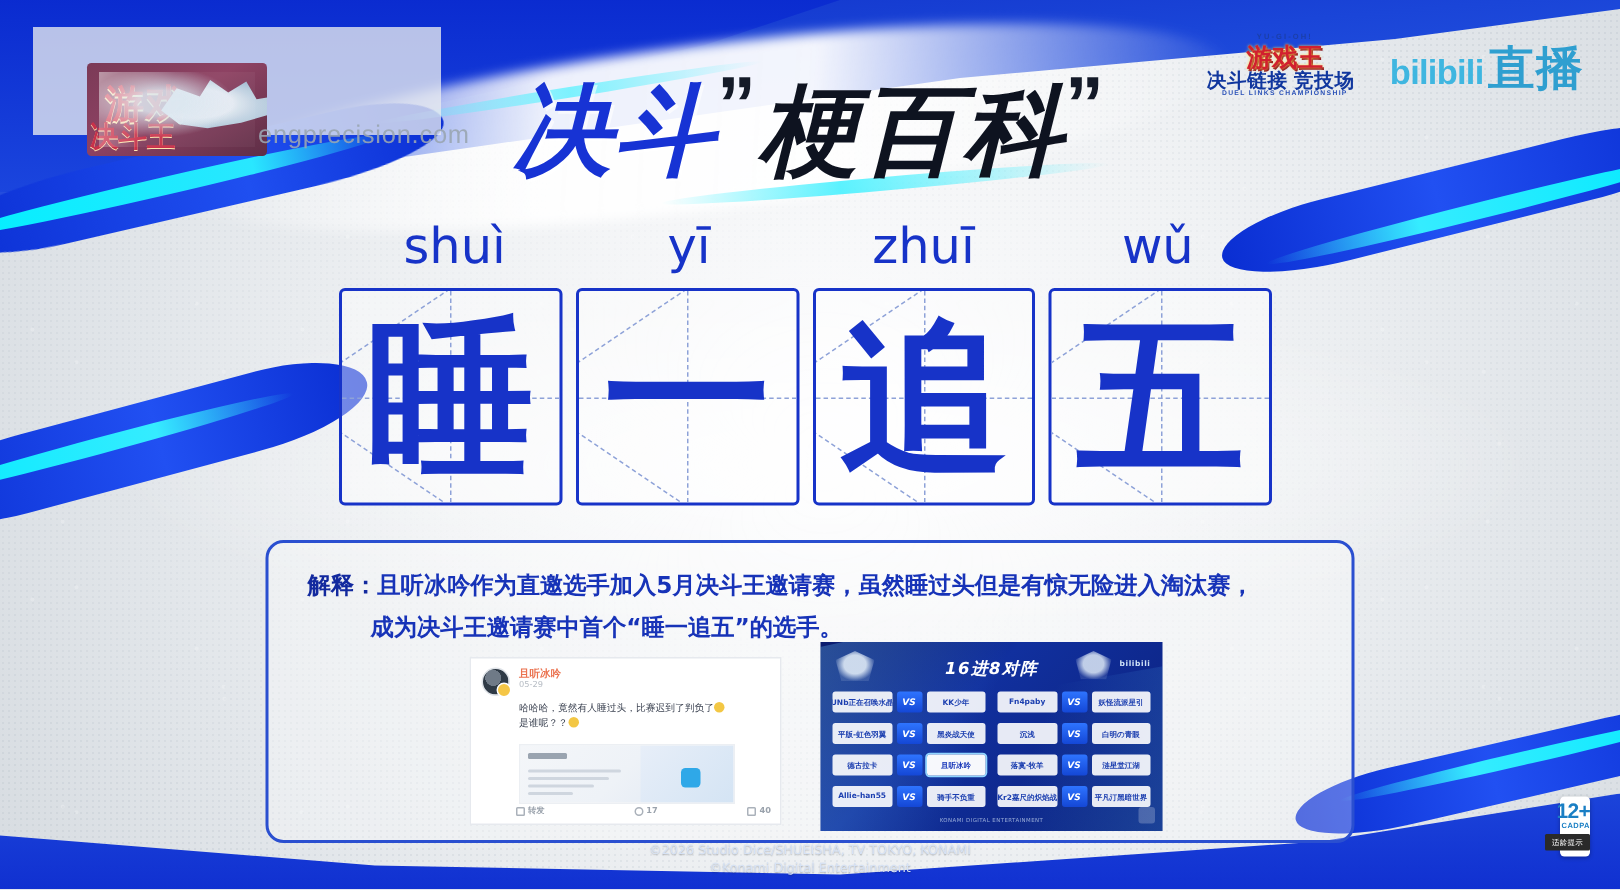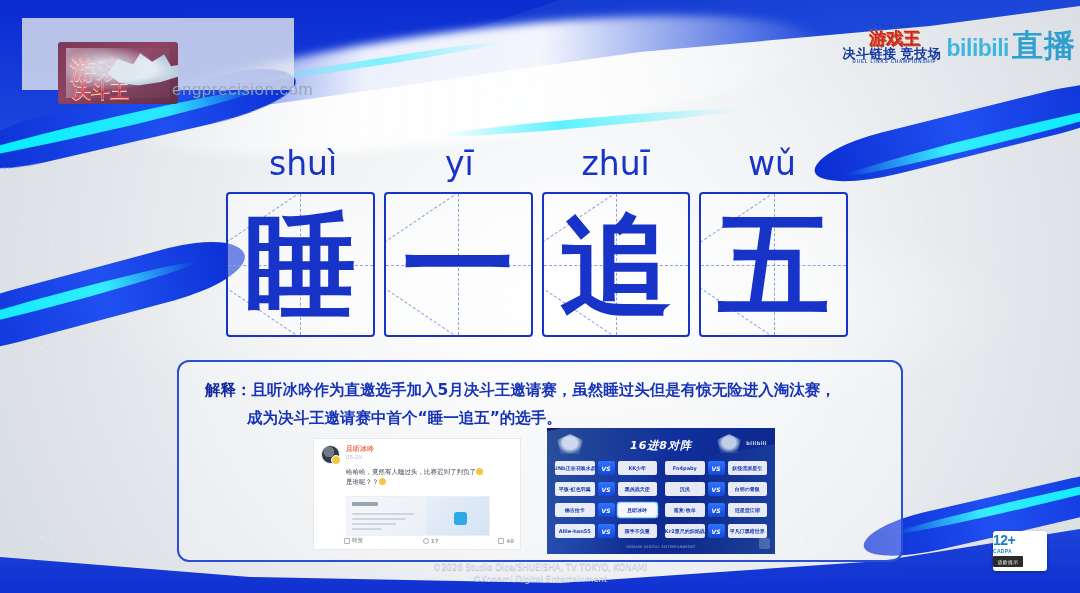--- a/index.html
+++ b/index.html
@@ -148,21 +148,21 @@
       linear-gradient(115deg,rgba(255,255,255,.55) 0%,rgba(255,255,255,.05) 40%),
       radial-gradient(ellipse at 40% 40%, #d9e6ef 0 18%, rgba(217,230,239,0) 55%);
     opacity:.85;
   }
   .ygo-cn{
     position:absolute; left:12px; top:10px; font-size:26px; font-weight:700;
     color:#d83a4e; letter-spacing:1px; text-shadow:0 1px 0 #ffe7b0;
     font-family:"Liberation Serif","DejaVu Serif",serif;
   }
   .ygo-cn2{
-    position:absolute; left:14px; top:36px; font-size:19px; font-weight:700;
+    position:absolute; left:2px; top:36px; font-size:19px; font-weight:700;
     color:#c9314a; letter-spacing:0; text-shadow:0 1px 0 #ffe7b0;
     font-family:"Liberation Serif","DejaVu Serif",serif;
   }
   .dragon{
     position:absolute; left:46px; top:4px; width:86px; height:46px;
     background:
       radial-gradient(ellipse at 30% 50%, #eaf4fb 0 30%, rgba(234,244,251,.1) 62%),
       linear-gradient(120deg,#cfe3f0,#8fb6cf 55%,#cfe3f0);
     clip-path:polygon(4% 60%,16% 28%,34% 40%,42% 16%,56% 34%,70% 18%,78% 44%,96% 38%,88% 66%,66% 78%,40% 86%,18% 80%);
     opacity:.95;
@@ -173,22 +173,22 @@
     letter-spacing:1px;
   }
   .wm{
     position:absolute; left:150px; top:62px;
     font-size:17px; color:#9aa6b2; letter-spacing:.5px;
     opacity:.9;
   }
 
   
   .logo-right{
-    position:absolute; right:4px; top:20px; height:52px;
-    display:flex; align-items:center; gap:0;
+    position:absolute; right:24px; top:20px; height:52px;
+    display:flex; align-items:center; gap:18px;
   }
   .ygo-right{ position:relative; width:104px; height:50px; }
   .ygo-right .l1{
     position:absolute; left:8px; top:1px; width:88px; text-align:center;
     font-size:5px; letter-spacing:1.4px; color:#1b3fa8; font-weight:700;
   }
   .ygo-right .l2{
     position:absolute; left:0; top:6px; width:104px; text-align:center;
     font-size:17px; font-weight:700; color:#d1202f;
     text-shadow:0 0 2px #ffd94d, 1px 1px 0 #8f1320;
@@ -412,23 +412,23 @@
   
   .footer{
     position:absolute; left:0; bottom:8px; width:1080px; text-align:center;
     color:#d6e2f5; font-size:8.5px; line-height:12px;
     font-family:"DejaVu Sans","Liberation Sans",sans-serif;
     text-shadow:0 1px 1px rgba(0,0,0,.25);
   }
 
   
   .age-badge{
-    position:absolute; right:33px; bottom:22px; width:54px; height:40px;
+    position:absolute; right:20px; bottom:22px; width:20px; height:40px;
     background:#ffffff; border-radius:3px;
-    display:flex; flex-direction:column; align-items:flex-start;
+    display:flex; flex-direction:column; align-items:flex-end;
     padding-top:2px;
     box-shadow:0 1px 3px rgba(0,0,0,.3);
   }
   .age-num{ font-size:14px; font-weight:700; color:#1a7fc4; line-height:14px; letter-spacing:-.5px; }
   .age-cadpa{ font-size:5px; font-weight:700; color:#1a7fc4; letter-spacing:.3px; margin-top:1px; }
   .age-cn{
     margin-top:2px; width:30px; height:11px;
     background:#2a2a2a; color:#fff; font-size:5px;
     display:flex; align-items:center; justify-content:center; border-radius:1px;
     letter-spacing:.2px;
@@ -475,20 +475,23 @@
       <div class="l2">游戏王</div>
       <div class="l3">决斗链接 竞技场</div>
       <div class="l4">DUEL LINKS CHAMPIONSHIP</div>
     </div>
     <div class="bili">
       <span>bilibili</span>
       <span class="zb">直播</span>
     </div>
   </div>
 
+  <div class="title">
+    <span class="t-blue">决斗</span><span class="t-quote">”</span><span class="t-dark">梗百科</span><span class="t-quote b">”</span>
+  </div>
 
   <div class="pinyin-row">
     <div class="pinyin">shuì</div>
     <div class="pinyin">yī</div>
     <div class="pinyin">zhuī</div>
     <div class="pinyin">wǔ</div>
   </div>
 
   <div class="char-row">
     <div class="char-box">

